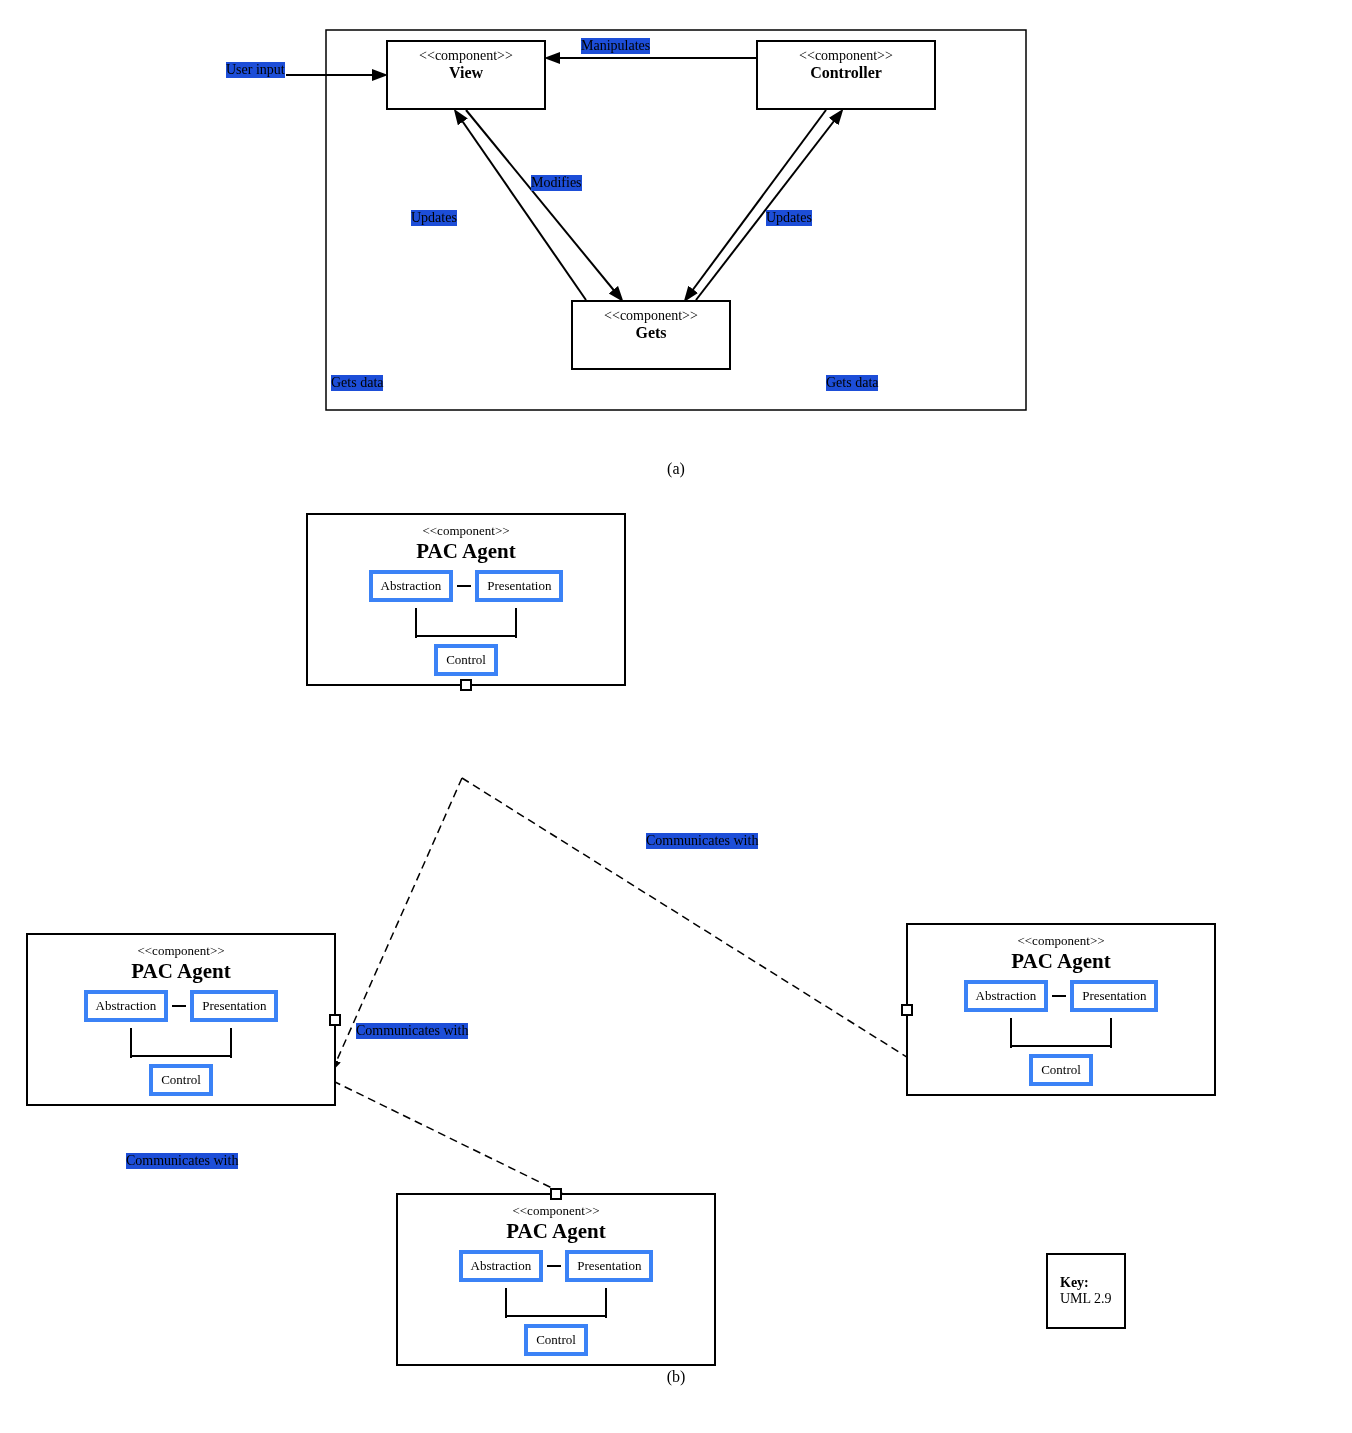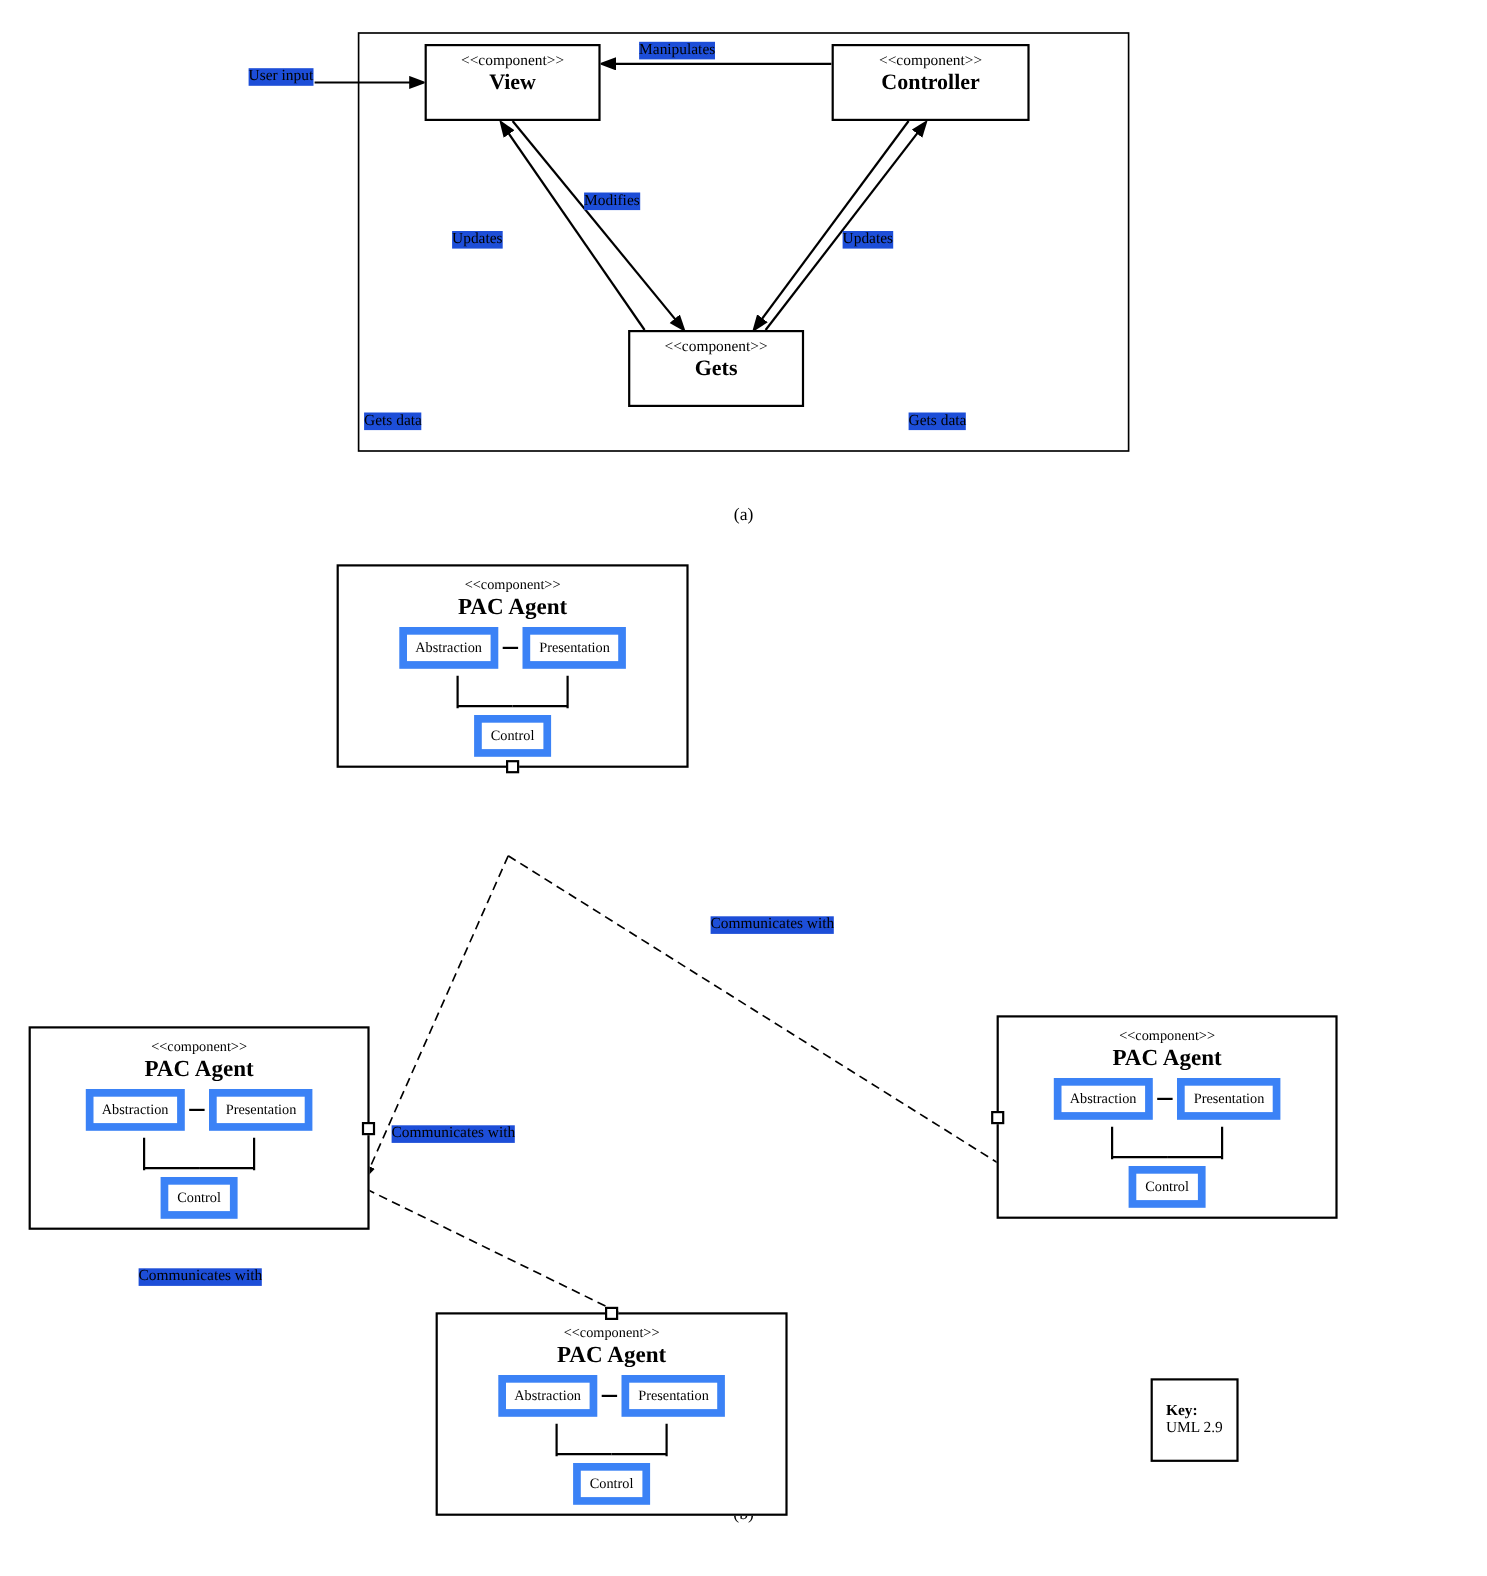--- a/index.html
+++ b/index.html
@@ -30,21 +30,21 @@
       border: 2px solid #000;
       background: #fff;
       text-align: center;
       padding: 6px 10px;
     }
     .uml-box .stereotype {
       font-size: 14px;
       display: block;
     }
     .uml-box .component-name {
-      font-size: 20px;
+      font-size: 16px;
       font-weight: bold;
       display: block;
     }
     .box-view {
       left: 160px; top: 20px;
       width: 160px; height: 70px;
     }
     .box-controller {
       left: 530px; top: 20px;
       width: 180px; height: 70px;
@@ -105,21 +105,21 @@
       flex-direction: column;
       align-items: center;
       gap: 6px;
     }
     .pac-row {
       display: flex;
       gap: 4px;
       align-items: center;
     }
     .pac-subbox {
-      border: 7px solid #3b82f6;
+      border: 4px solid #3b82f6;
       background: #fff;
       padding: 4px 8px;
       font-size: 13px;
       white-space: nowrap;
     }
     .pac-connector-h {
       width: 14px;
       height: 2px;
       background: #000;
     }

